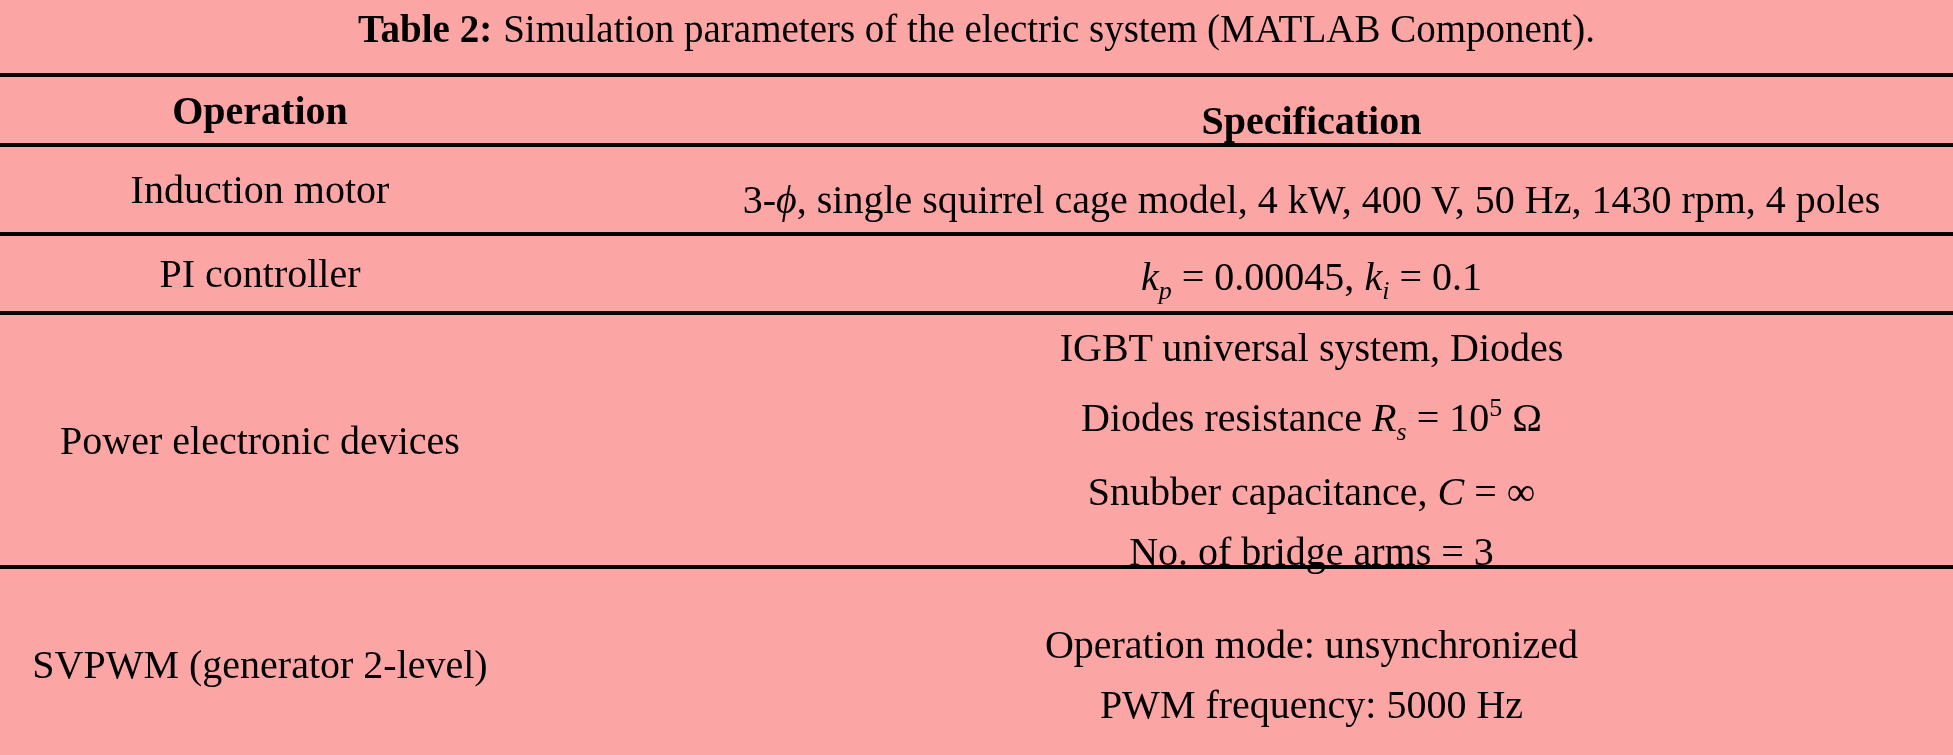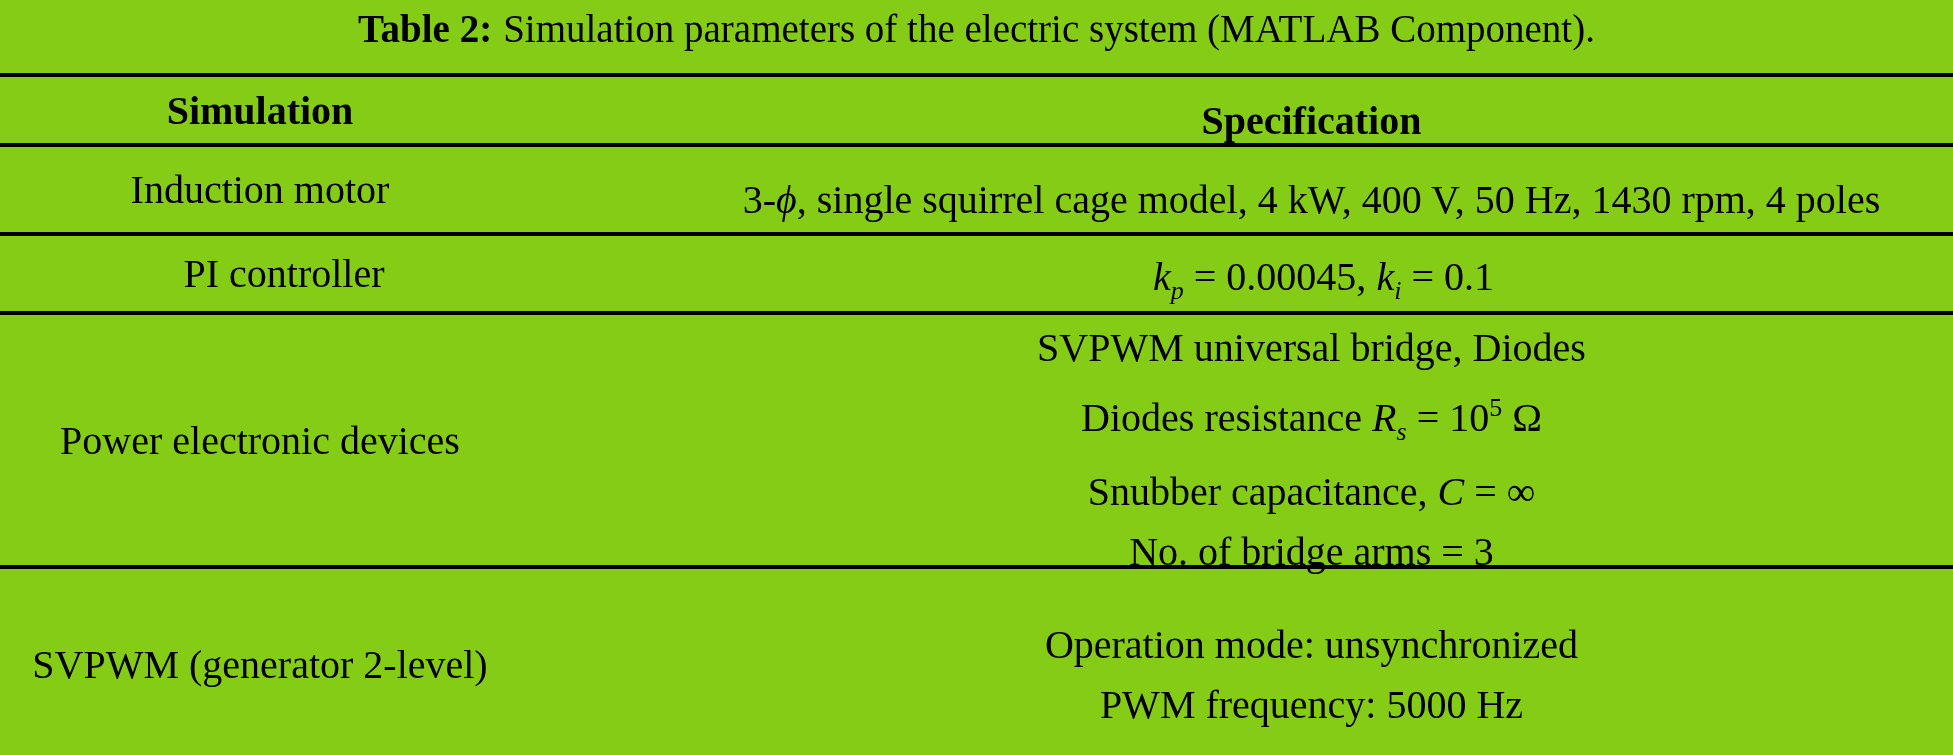--- a/index.html
+++ b/index.html
@@ -1,61 +1,61 @@
 <!DOCTYPE html>
 <html><head>
 <meta charset="utf-8">
 <style>
   html, body { margin: 0; padding: 0; background: #ffffff; }
   .page {
     width: 1953px;
     height: 755px;
-    background: #84cc16;
+    background: #fca5a5;
     color: #000000;
     font-family: "Liberation Serif", "DejaVu Serif", serif;
     font-size: 40px;
     overflow: hidden;
     position: relative;
   }
   .caption {
     height: 73px;
     box-sizing: border-box;
     padding-top: 5px;
     text-align: center;
     font-size: 39px;
     line-height: 48px;
   }
   .caption-label { font-weight: bold; margin-right: 11px; }
   .rule { height: 4px; background: #000000; }
   .rule.bottom { height: 5px; }
   .row { display: flex; align-items: center; }
   .row-header { height: 66px; font-weight: bold; }
   .row-1 { height: 85px; }
-  .row-2 { height: 75px; padding-left: 24px; }
+  .row-2 { height: 75px; }
   .row-3 { height: 250px; }
   .row-4 { height: 191px; }
   .cell-left  { width: 520px; text-align: center; }
   .colgap     { width: 150px; flex: 0 0 150px; }
   .cell-right { flex: 1; text-align: center; margin-top: 20px; }
   .line { line-height: 60px; white-space: pre-wrap; text-align: center; }
   .it  { font-style: italic; }
   .sub { font-size: 26px; font-style: italic; vertical-align: -9px; }
   .sup { font-size: 26px; vertical-align: 15px; }
 </style>
 </head>
 <body>
 
 <div class="page">
 
   <div class="caption"><span class="caption-label">Table 2:</span><span>Simulation parameters of the electric system (MATLAB Component).</span></div>
 
   <div class="rule"></div>
 
   <div class="row row-header">
-    <div class="cell-left">Simulation</div>
+    <div class="cell-left">Operation</div>
     <div class="colgap"></div>
     <div class="cell-right">Specification</div>
   </div>
 
   <div class="rule"></div>
 
   <div class="row row-1">
     <div class="cell-left">Induction motor</div>
     <div class="colgap"></div>
     <div class="cell-right"><span class="line"><span>3-</span><span class="it">ϕ</span><span>, single squirrel cage model, 4 kW, 400 V, 50 Hz, 1430 rpm, 4 poles</span></span></div>
@@ -68,21 +68,21 @@
     <div class="colgap"></div>
     <div class="cell-right"><span class="line"><span class="it">k</span><span class="sub">p</span><span> = 0.00045, </span><span class="it">k</span><span class="sub">i</span><span> = 0.1</span></span></div>
   </div>
 
   <div class="rule"></div>
 
   <div class="row row-3">
     <div class="cell-left">Power electronic devices</div>
     <div class="colgap"></div>
     <div class="cell-right">
-      <div class="line">SVPWM universal bridge, Diodes</div>
+      <div class="line">IGBT universal system, Diodes</div>
       <div class="line"><span>Diodes resistance </span><span class="it">R</span><span class="sub">s</span><span> = 10</span><span class="sup">5</span><span> Ω</span></div>
       <div class="line"><span>Snubber capacitance, </span><span class="it">C</span><span> = ∞</span></div>
       <div class="line">No. of bridge arms = 3</div>
     </div>
   </div>
 
   <div class="rule"></div>
 
   <div class="row row-4">
     <div class="cell-left">SVPWM (generator 2-level)</div>

